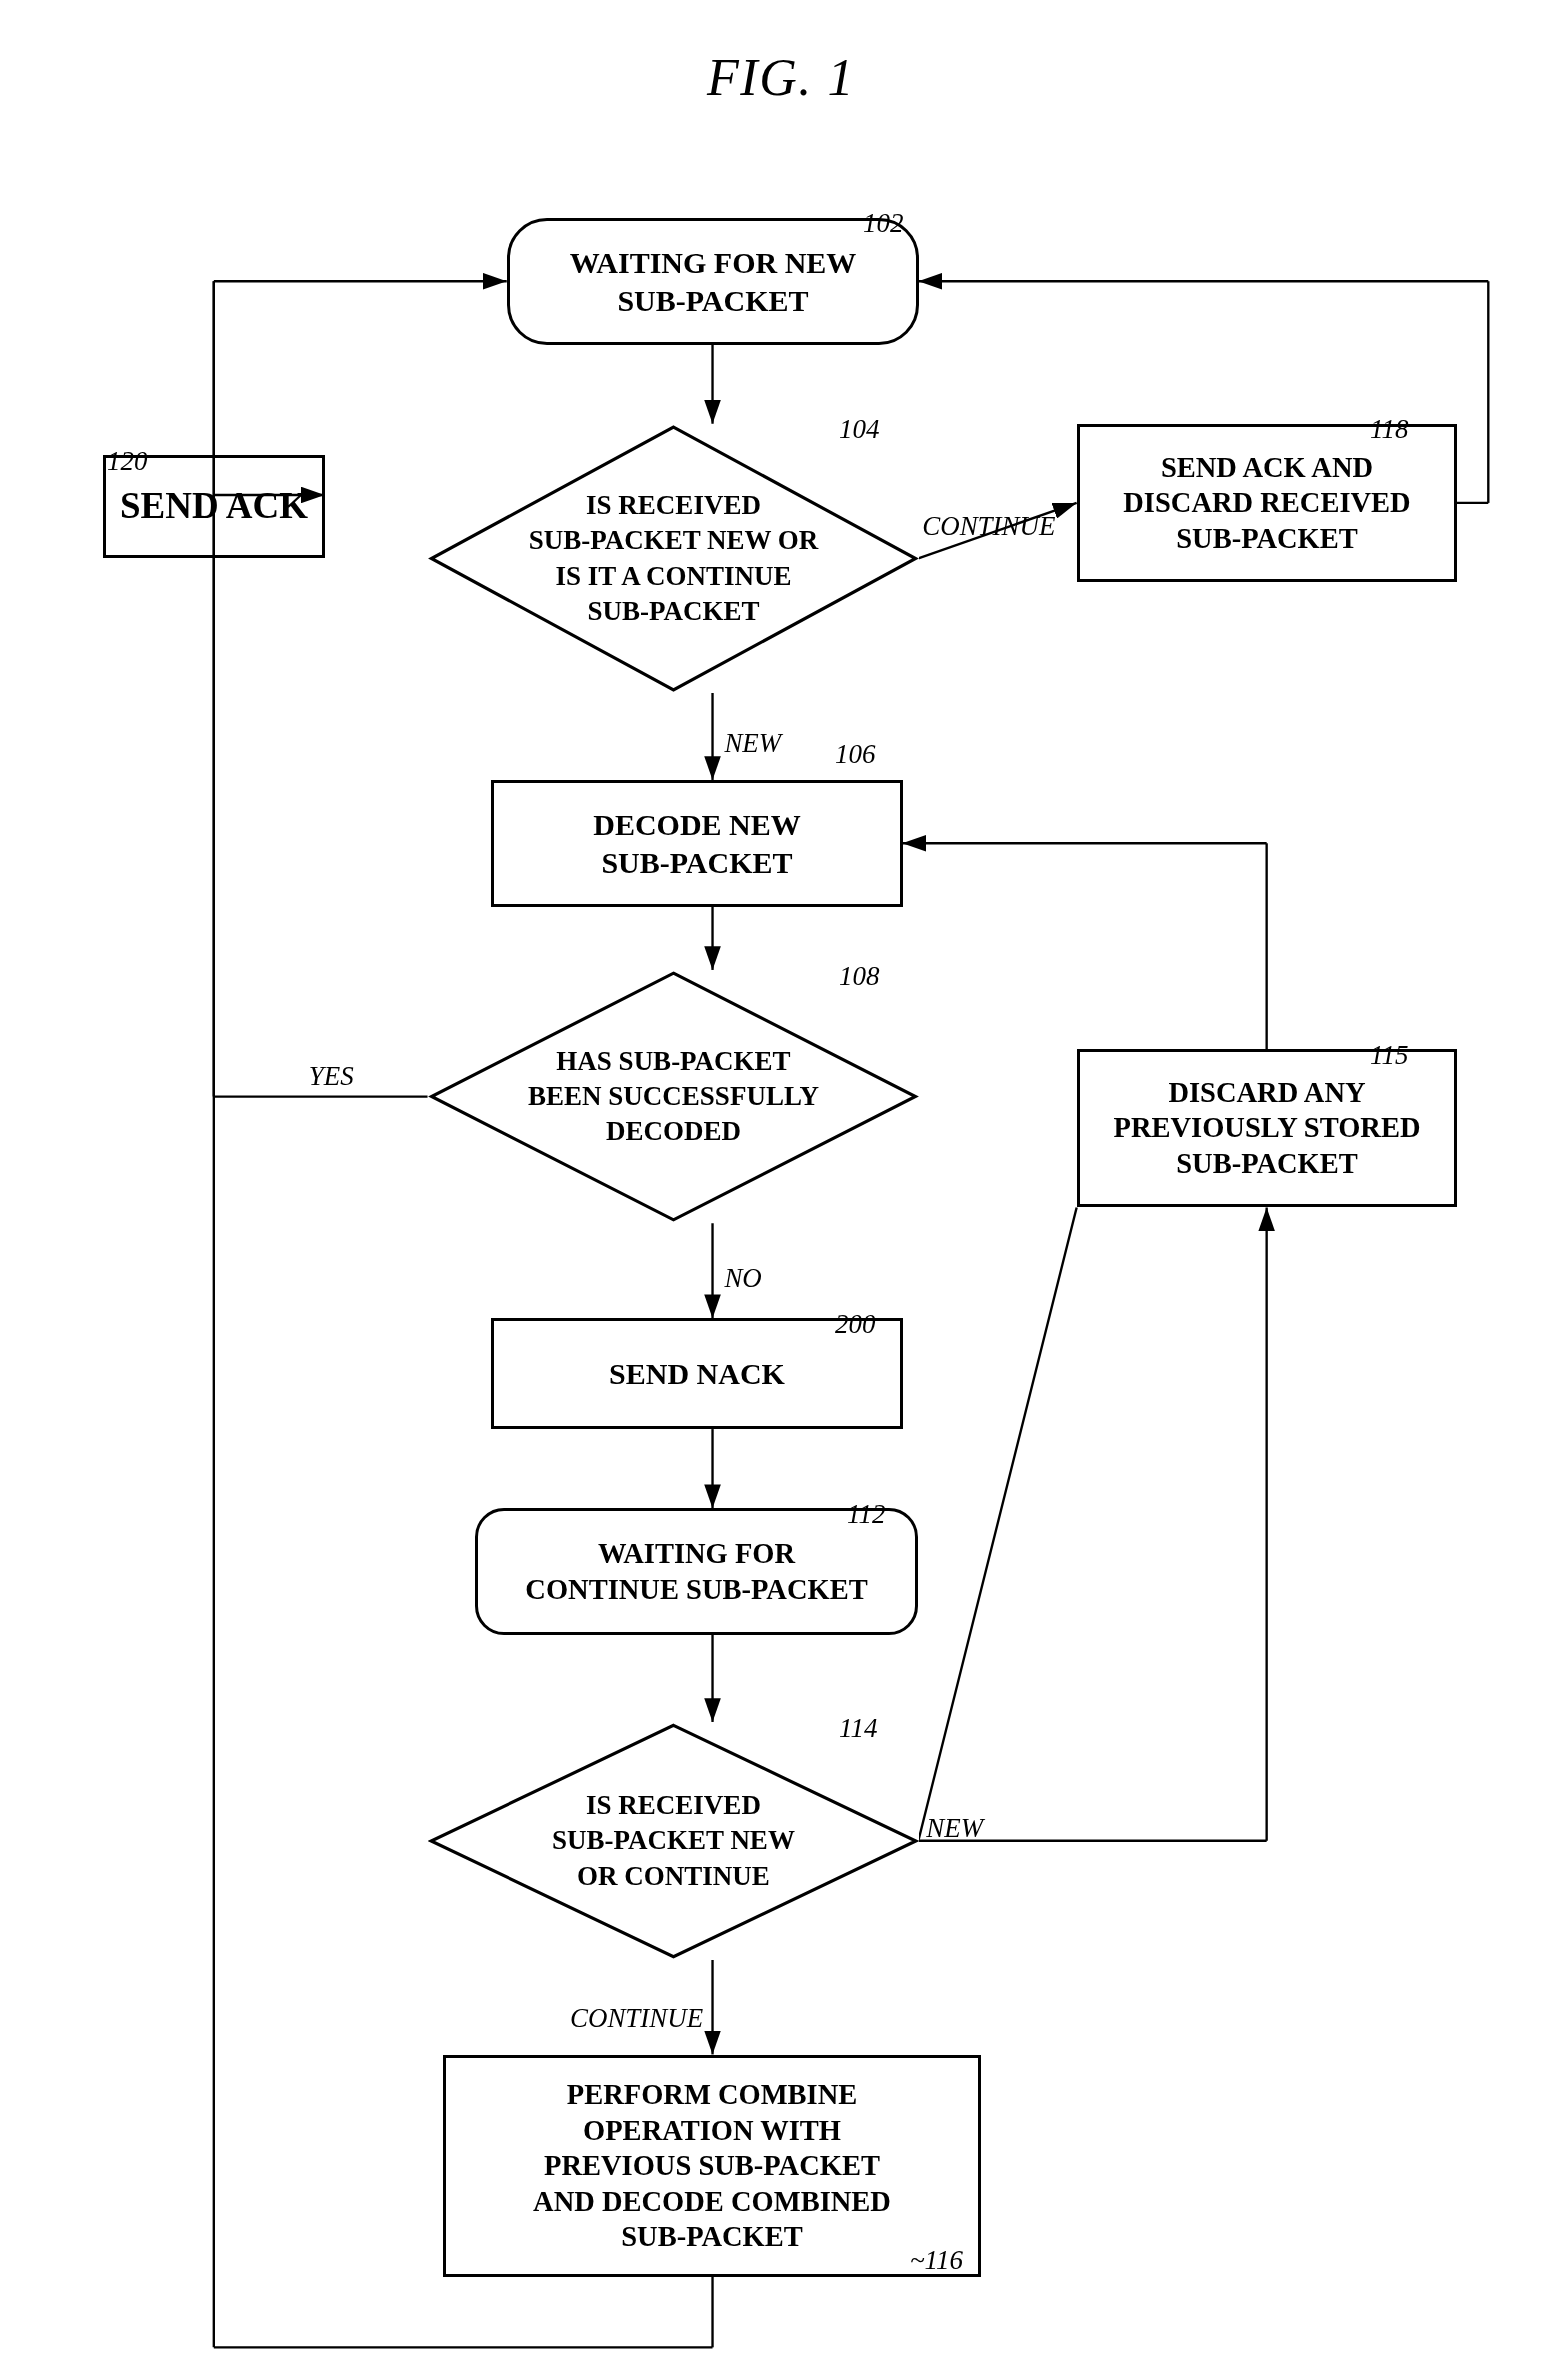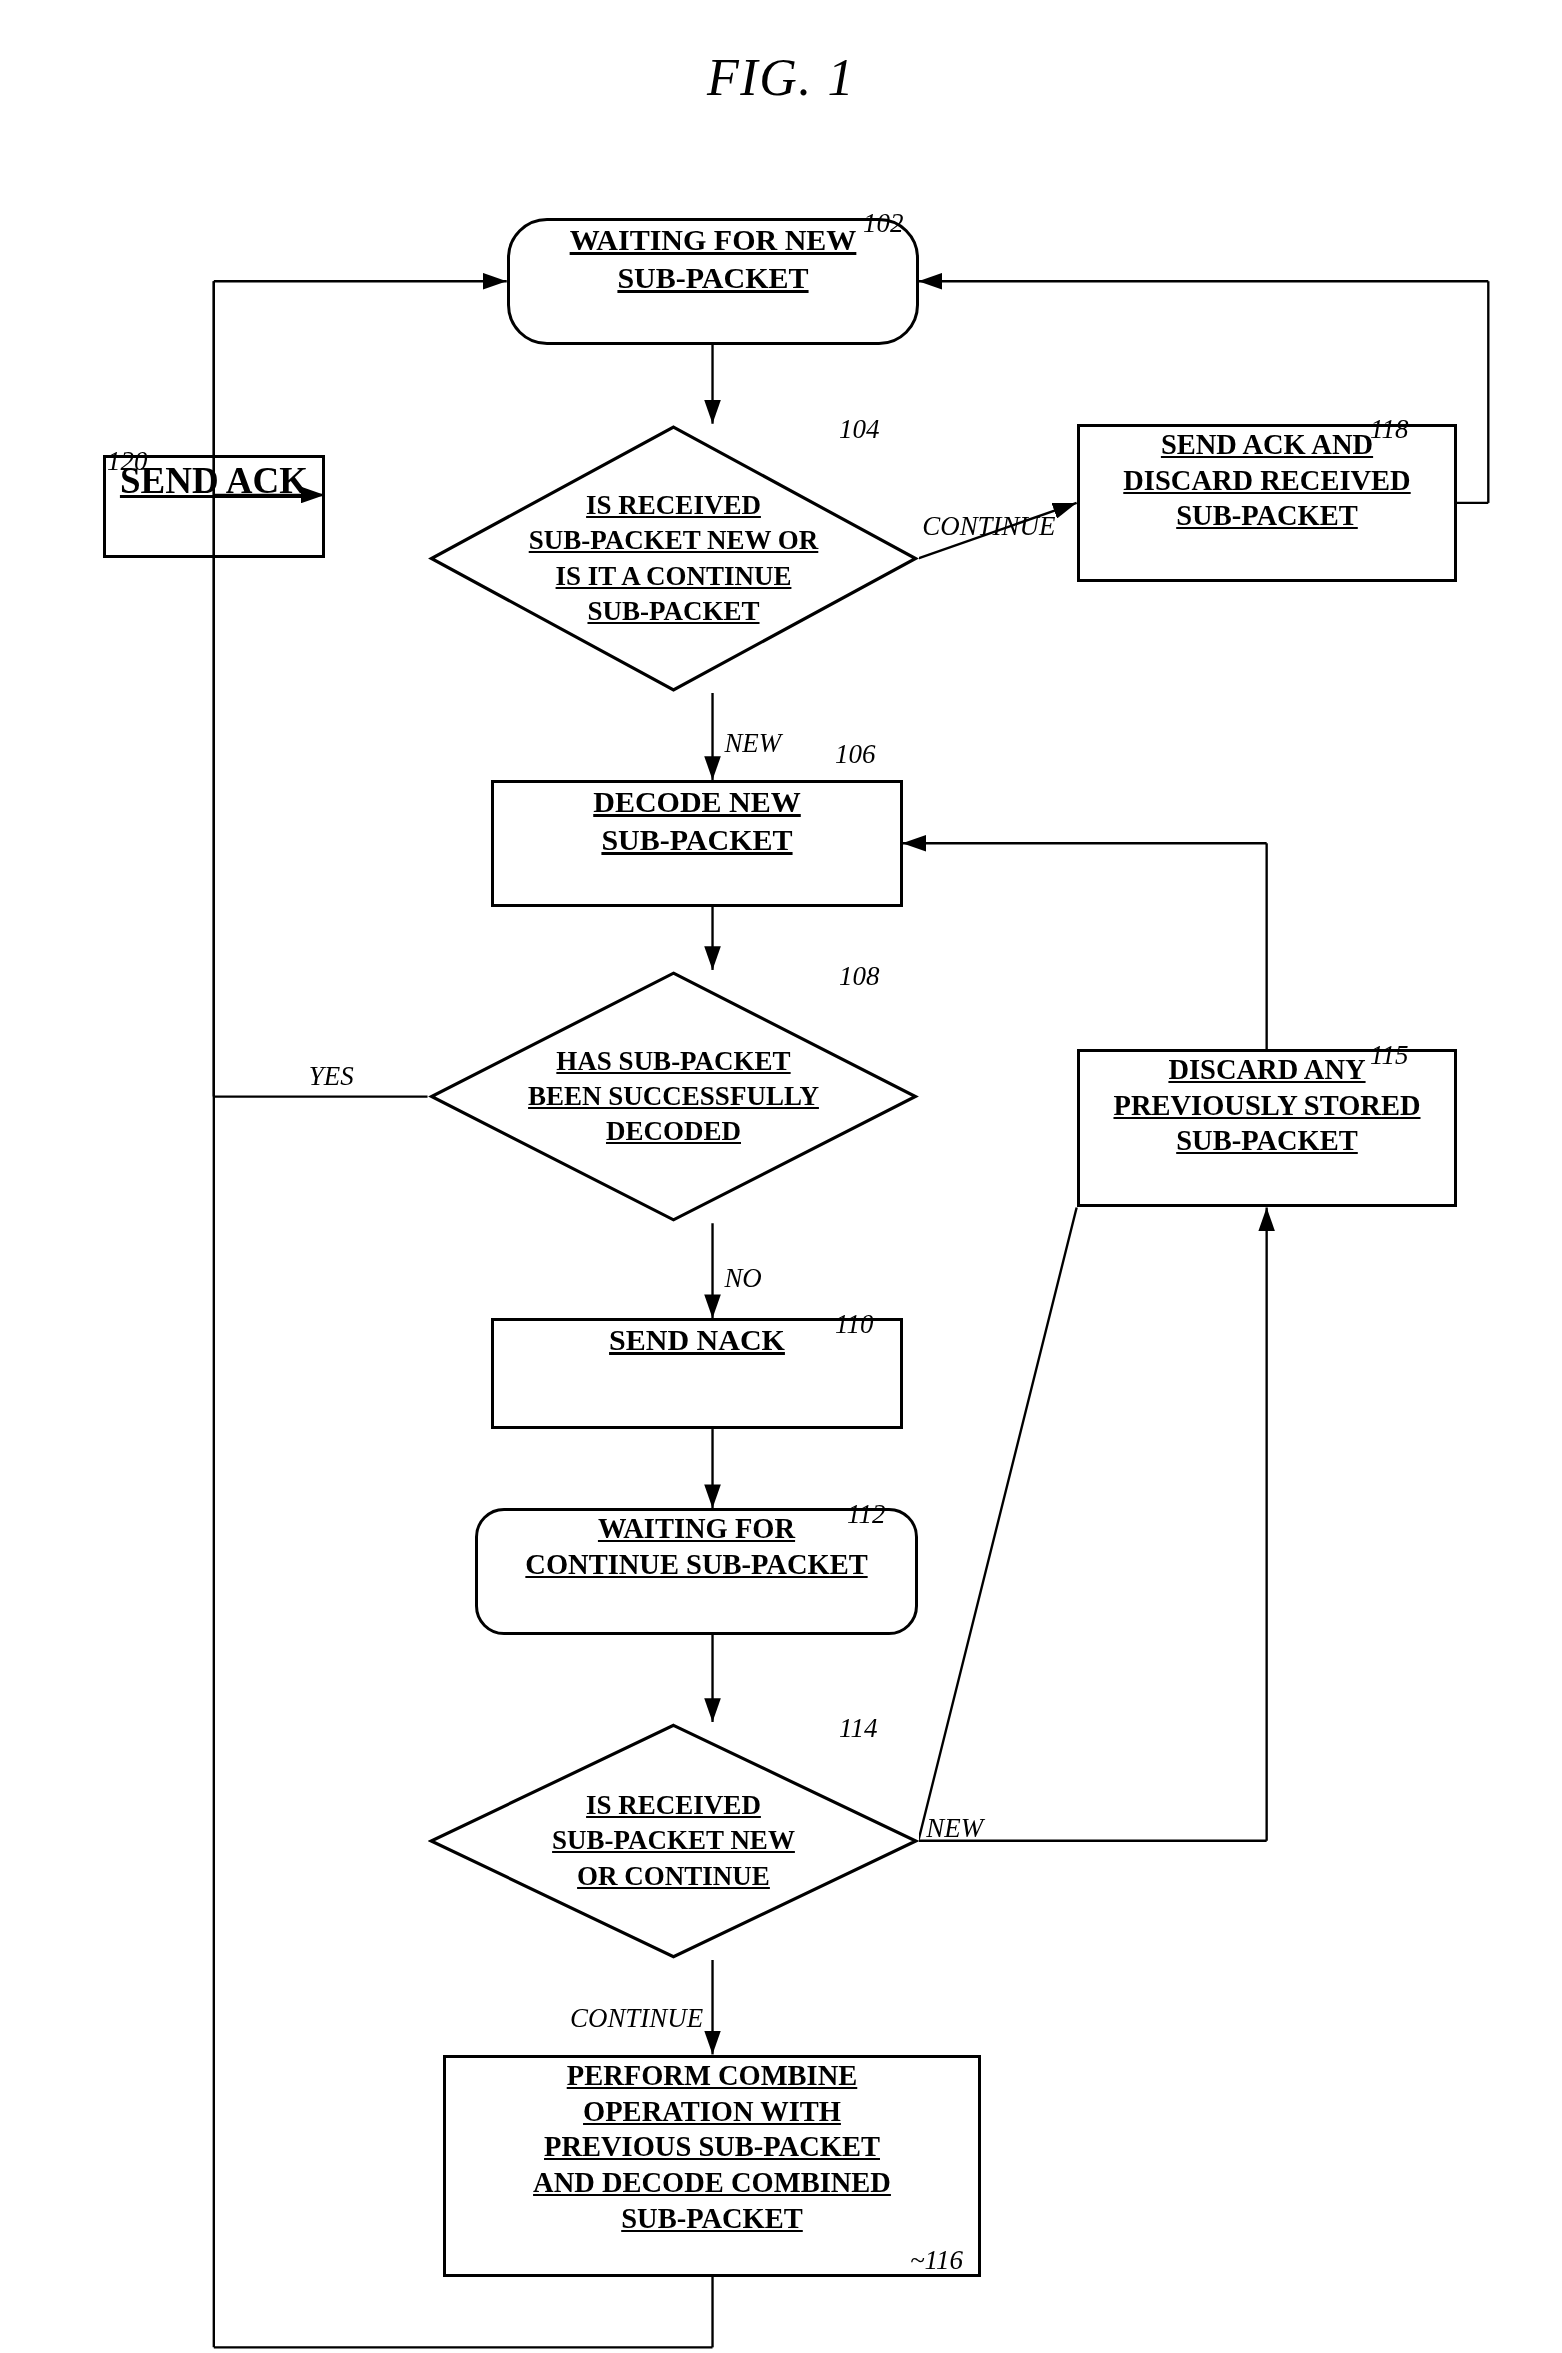--- a/index.html
+++ b/index.html
@@ -27,27 +27,26 @@
     .diagram {
       position: relative;
       width: 1562px;
       height: 2264px;
       margin-top: 8px;
     }
     
     .node {
       position: absolute;
       display: flex;
-      align-items: flex-start;
+      align-items: center;
       justify-content: center;
       text-align: center;
       font-size: 30px;
       font-weight: bold;
       line-height: 1.25;
-      text-decoration: underline;
     }
     .rounded-rect {
       border: 3.2px solid #000;
       border-radius: 40px;
     }
     .rect {
       border: 3.2px solid #000;
       border-radius: 0;
     }
     .diamond {
@@ -193,21 +192,21 @@
         <span style="white-space:pre-line; font-size:27px; font-weight:bold; line-height:1.3;">HAS SUB-PACKET
 BEEN SUCCESSFULLY
 DECODED</span>
       </div>
     </div>
     <span class="ref-num" style="left:839px; top:846px;">108</span>
 
     <div class="node rect" style="left:491px; top:1203px; width:412px; height:111px;">
       <span style="white-space:pre-line; font-size:30px; font-weight:bold;">SEND NACK</span>
     </div>
-    <span class="ref-num" style="left:835px; top:1194px;">110</span>
+    <span class="ref-num" style="left:835px; top:1194px;">200</span>
 
     <div class="node rounded-rect" style="left:475px; top:1393px; width:443px; height:127px;border-radius:29px;">
       <span style="white-space:pre-line; font-size:28.5px; font-weight:bold;">WAITING FOR
 CONTINUE SUB-PACKET</span>
     </div>
     <span class="ref-num" style="left:847px; top:1384px;">112</span>
 
     <div class="node diamond" style="left:428px; top:1607px; width:491px; height:238px;">
       <svg viewBox="0 0 620 300" xmlns="http://www.w3.org/2000/svg" style="position:absolute;top:0;left:0;width:100%;height:100%;">
         <polygon points="310,4 616,150 310,296 4,150" fill="#fff" stroke="#000" stroke-width="4"></polygon>

